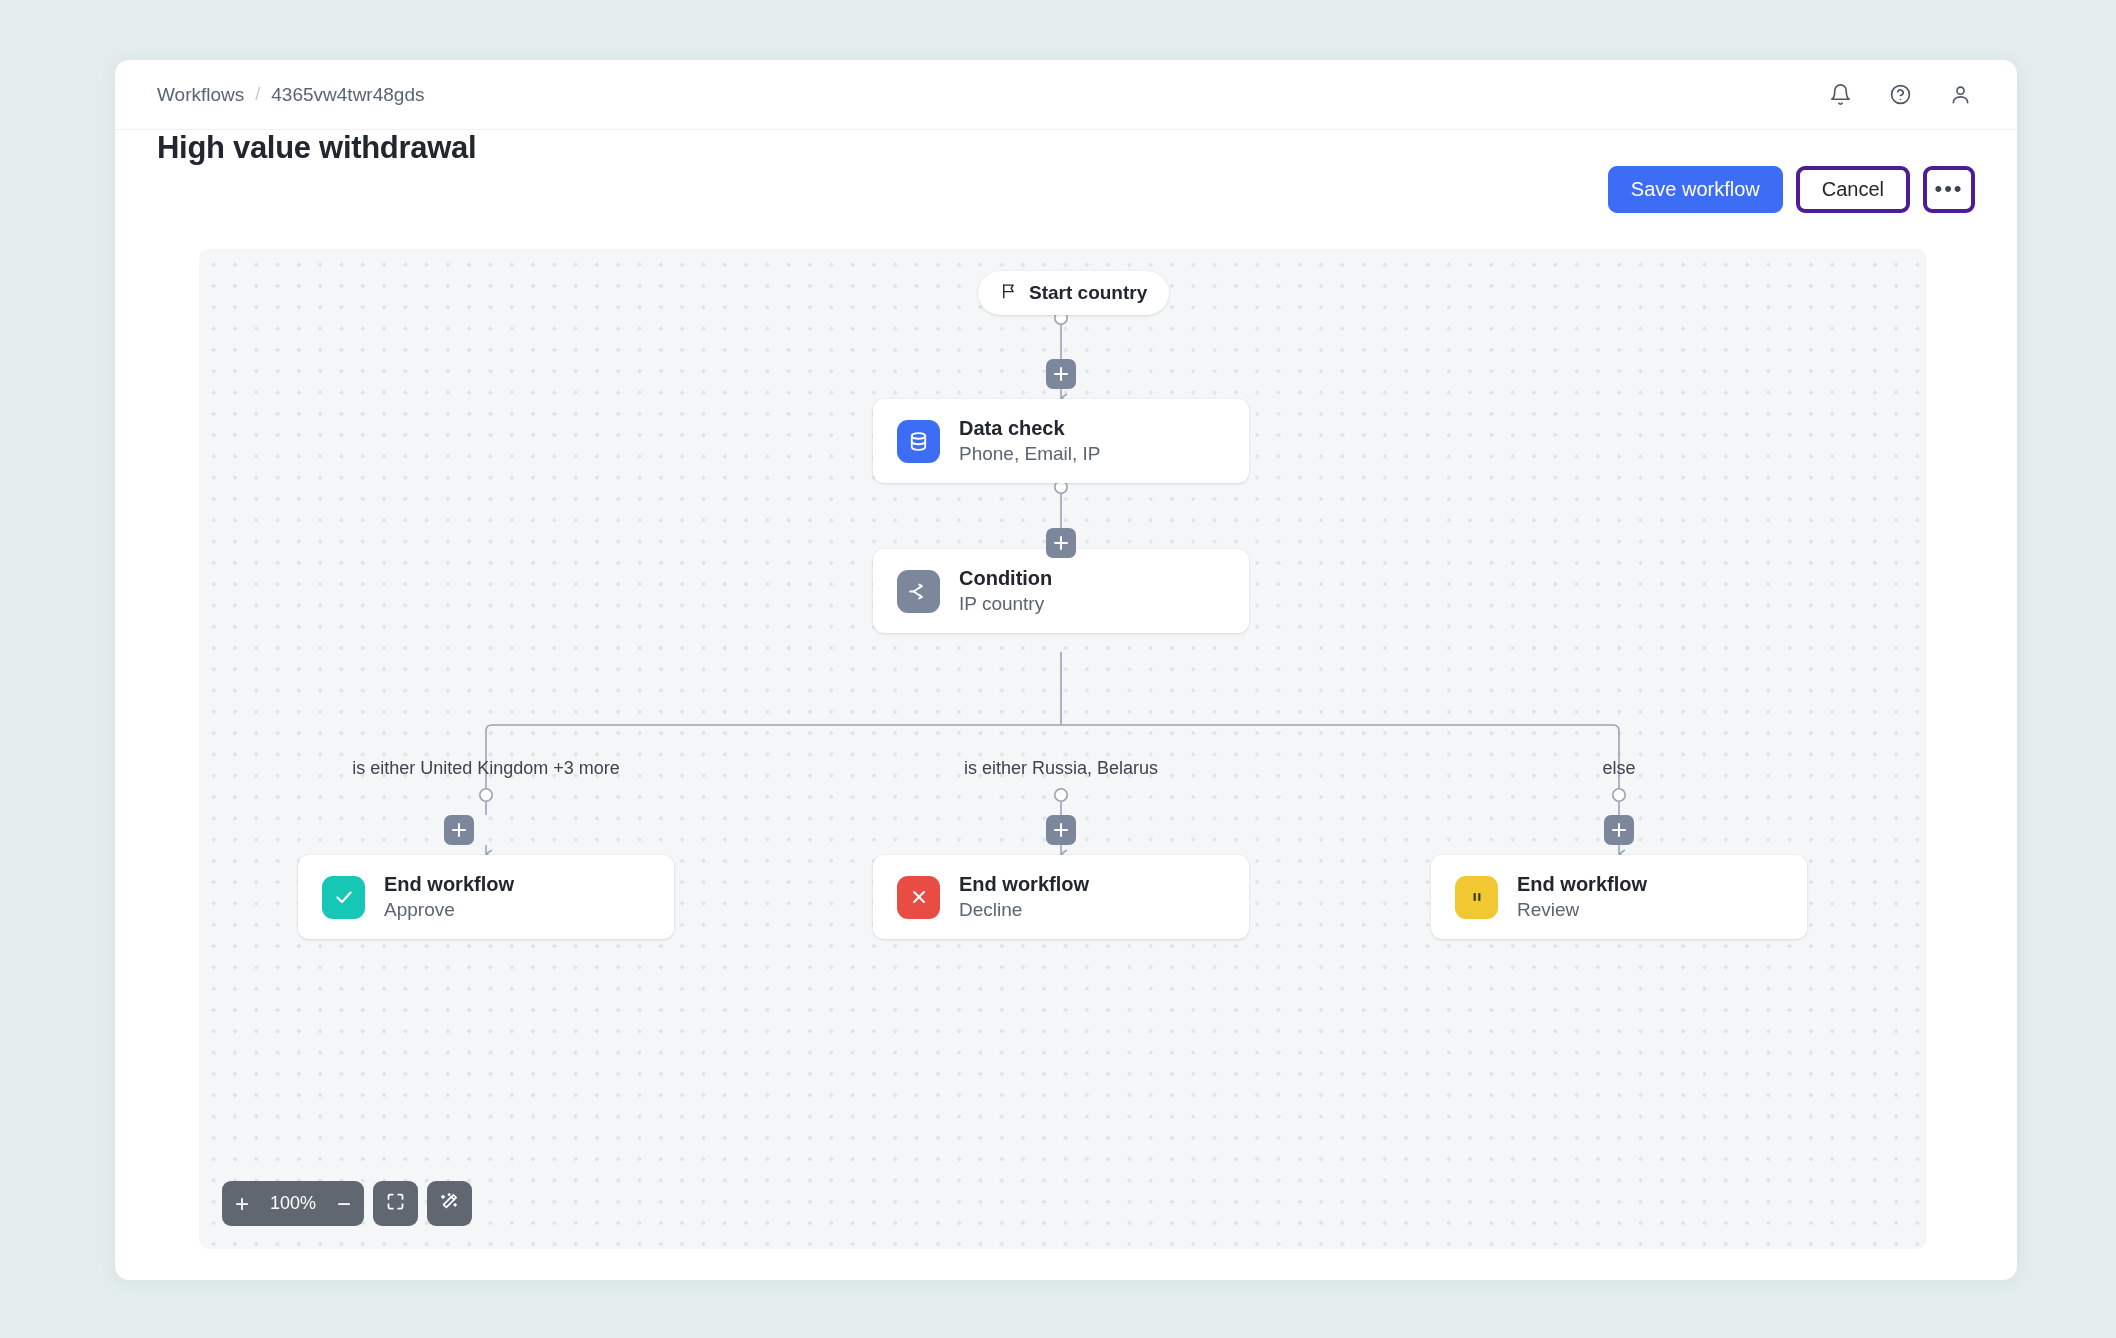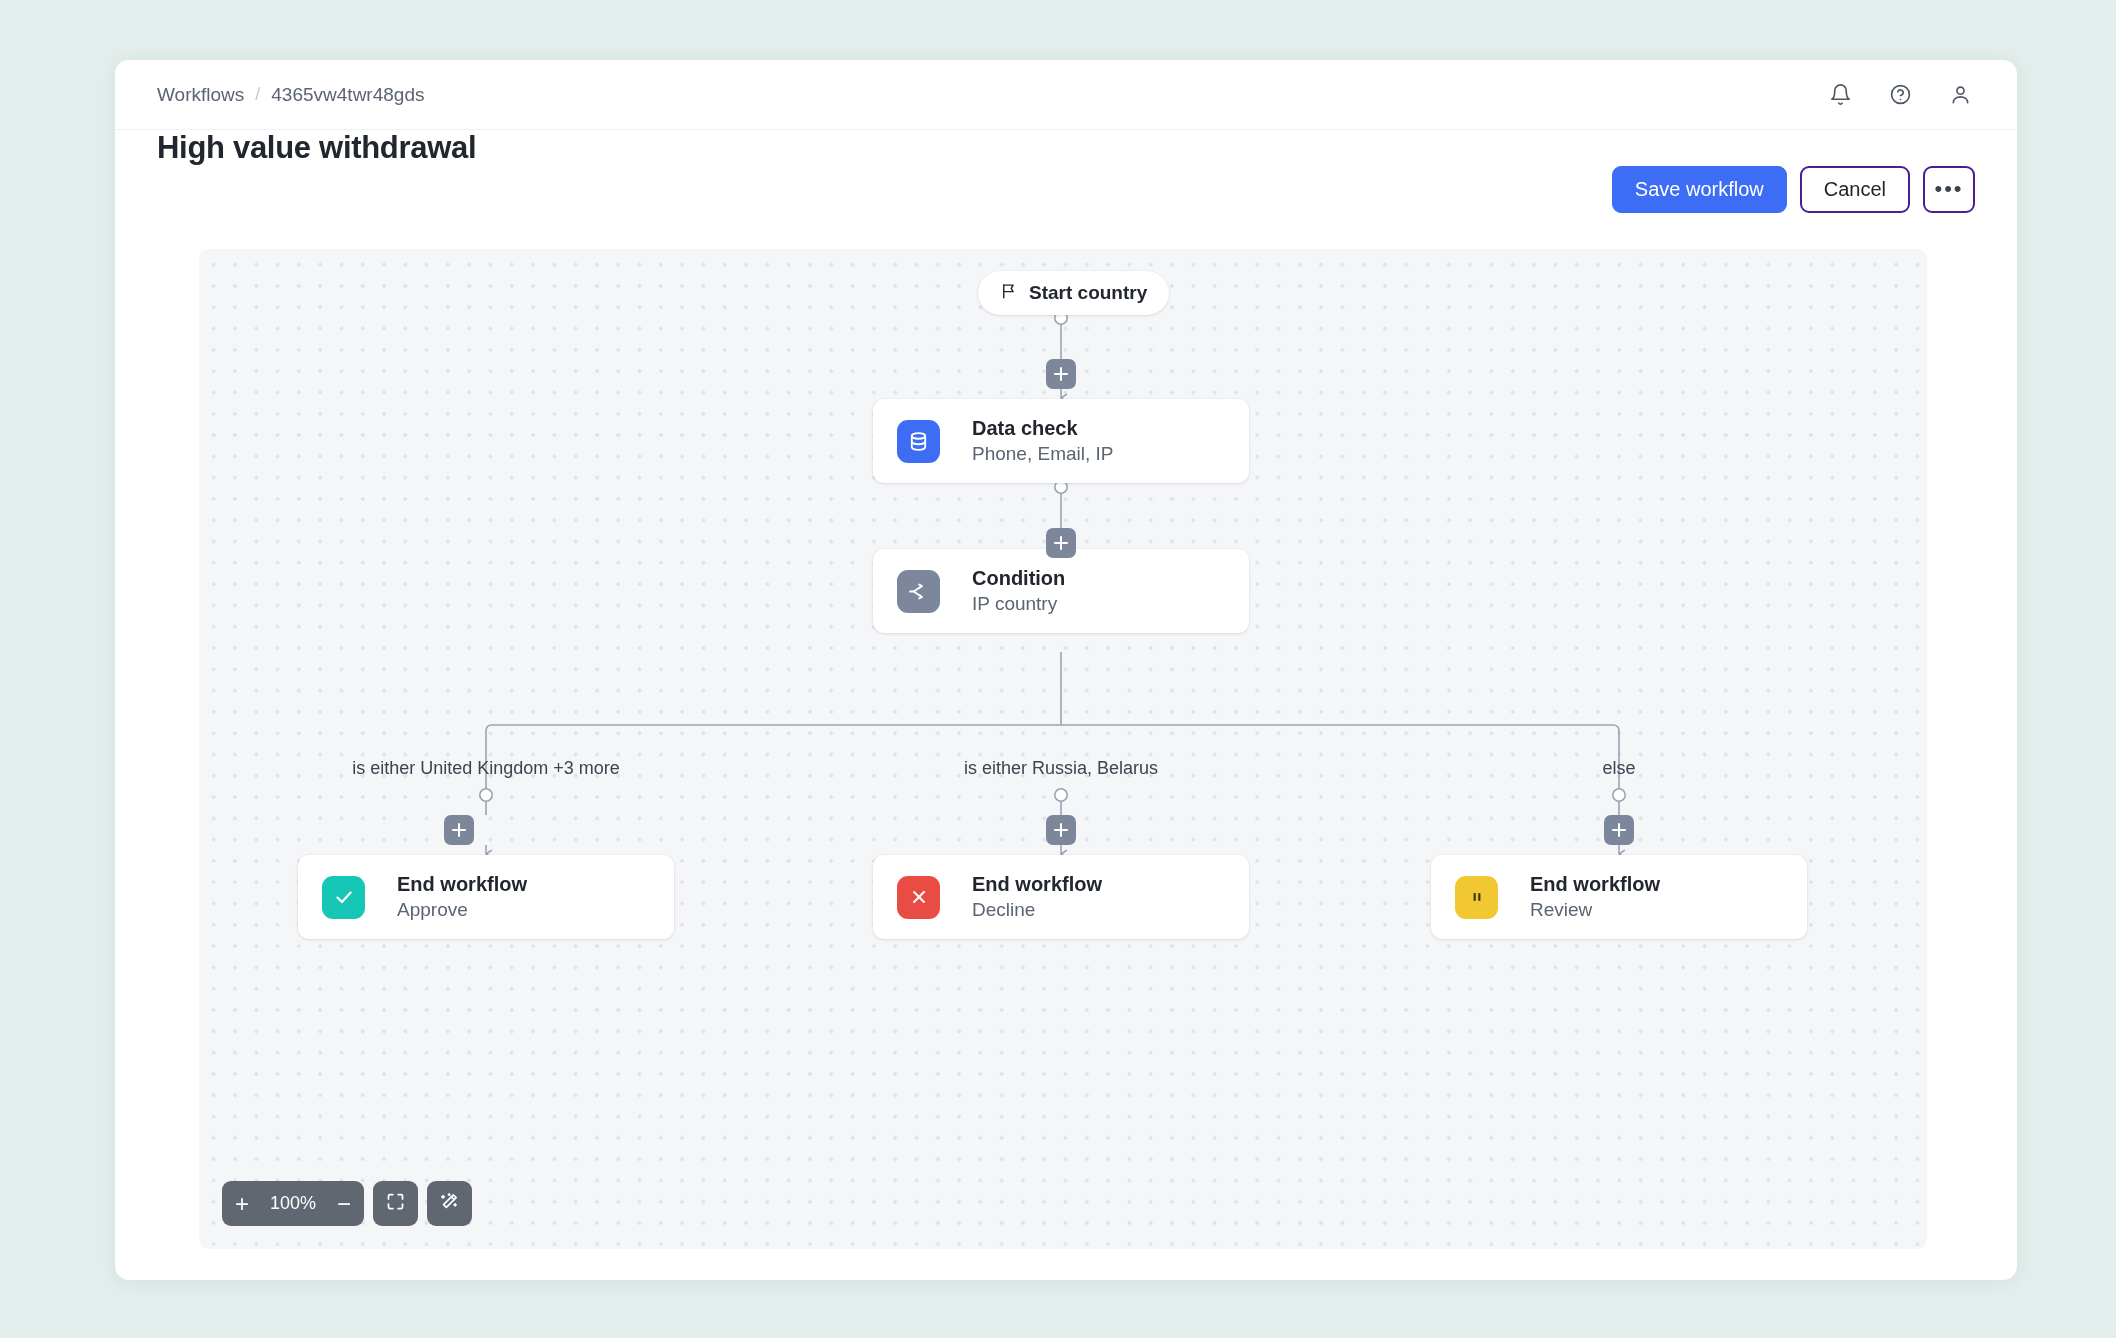--- a/index.html
+++ b/index.html
@@ -97,21 +97,21 @@
     white-space: nowrap;
   }
   .btn-primary {
     background: #3d6df5;
     color: #ffffff;
     border-color: #3d6df5;
   }
   .btn-secondary {
     background: #ffffff;
     color: #22262e;
-    border: 2px solid #4c1d95;
+    border: 4px solid #4c1d95;
   }
   .btn-icon {
     width: 52px;
     padding: 0;
     letter-spacing: 2px;
     font-size: 22px;
     color: #3d4450;
     line-height: 0.4;
   }
 
@@ -171,21 +171,21 @@
 
   
   .node {
     position: absolute;
     background: #ffffff;
     border-radius: 11px;
     box-shadow: 0 1px 3px rgba(30,40,60,0.12), 0 0 0 0.5px rgba(30,40,60,0.04);
     display: flex;
     align-items: center;
     padding: 0 24px;
-    gap: 32px;
+    gap: 19px;
     cursor: pointer;
     z-index: 3;
   }
   .node-icon {
     width: 43px; height: 43px;
     border-radius: 11px;
     flex: 0 0 43px;
     display: flex;
     align-items: center;
     justify-content: center;

